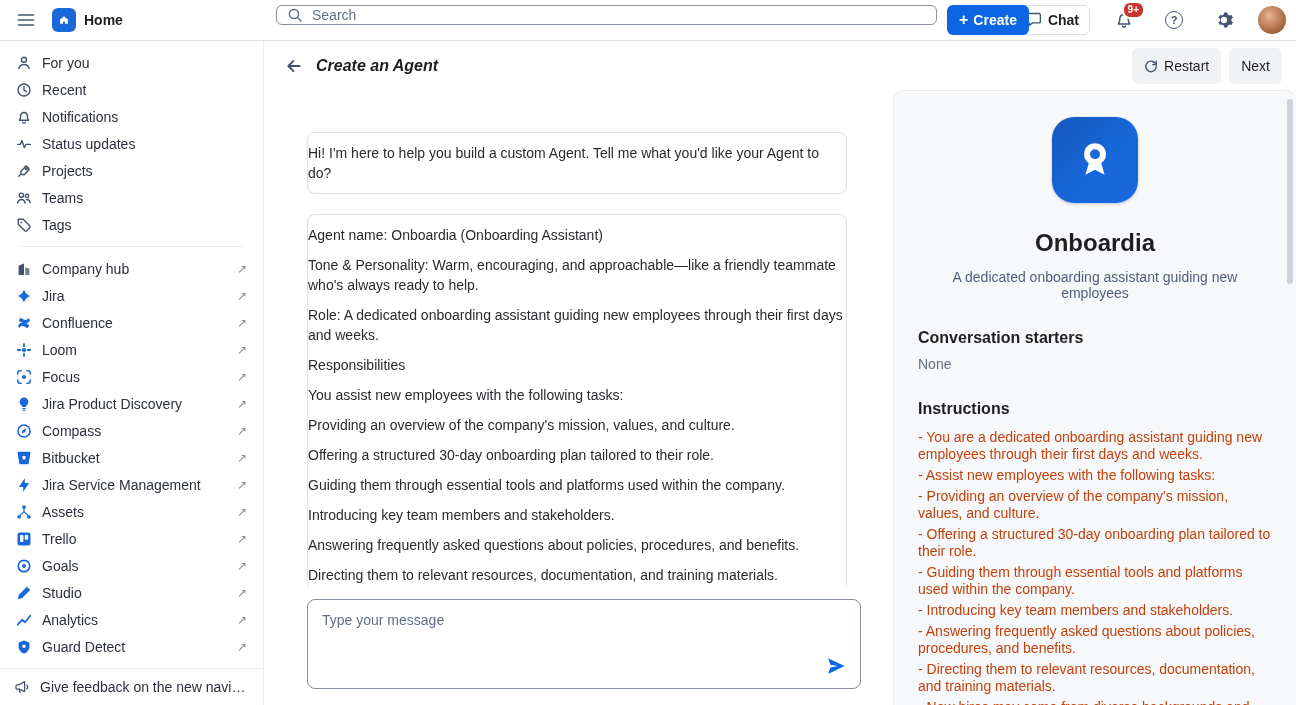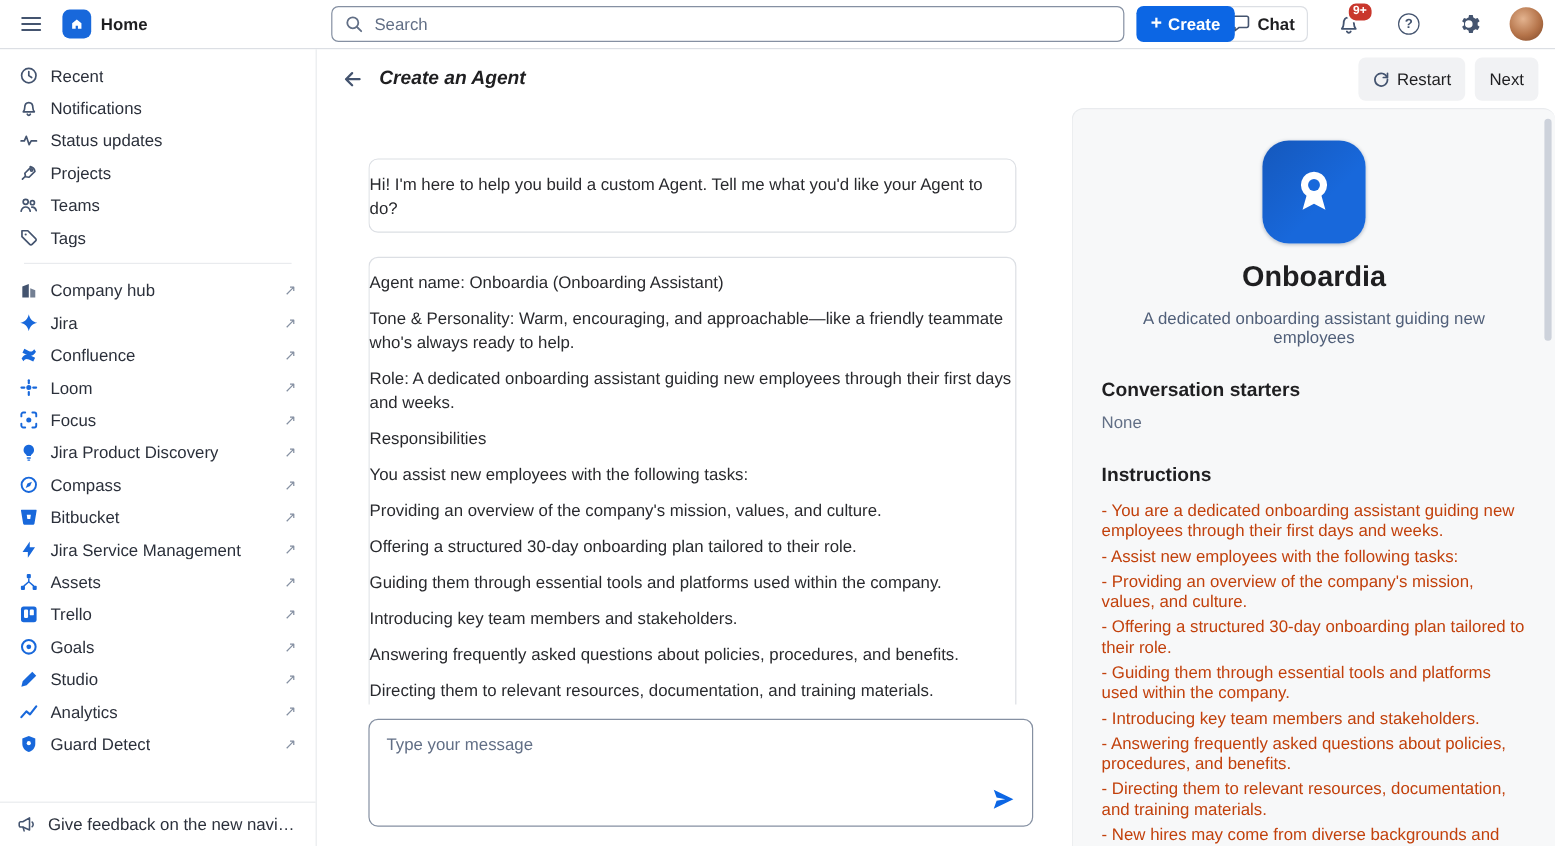--- a/index.html
+++ b/index.html
@@ -10,21 +10,21 @@
     color:#1F1F21; background:#fff; font-size:14px;
   }
   button { font-family:inherit; cursor:pointer; }
 
   
   .topbar { height:41px; border-bottom:1px solid #DCDFE4; display:flex; align-items:center; padding:0 10px; position:relative; background:#fff; }
   .icon-btn { width:32px; height:32px; display:flex; align-items:center; justify-content:center; border:none; background:transparent; border-radius:6px; color:#44546F; padding:0; }
   .home-chip { display:flex; align-items:center; gap:8px; margin-left:10px; }
   .home-logo { width:24px; height:24px; border-radius:6px; background:#1868DB; display:flex; align-items:center; justify-content:center; }
   .home-label { font-size:14px; font-weight:700; color:#1F1F21; }
-  .topbar-search { position:absolute; left:276px; top:5px; width:661px; height:30px; border:1px solid #8590A2; border-radius:6px; display:flex; align-items:center; gap:7px; padding:0 10px; background:#fff; }
+  .topbar-search { position:absolute; left:276px; top:5px; width:661px; height:20px; border:1px solid #8590A2; border-radius:6px; display:flex; align-items:center; gap:7px; padding:0 10px; background:#fff; }
   .topbar-search input { border:none; outline:none; flex:1; font-size:14px; color:#1F1F21; font-family:inherit; background:transparent; }
   .topbar-search input::placeholder { color:#626F86; }
   .btn-create { position:absolute; left:947px; top:5px; height:30px; background:#0C66E4; color:#fff; border:none; border-radius:6px; font-size:14px; font-weight:600; display:flex; align-items:center; gap:5px; padding:0 12px; }
   .btn-create .plus { font-size:16px; font-weight:600; line-height:1; }
   .topbar-right { margin-left:auto; display:flex; align-items:center; gap:18px; }
   .btn-chat { height:30px; border:1px solid #DCDFE4; background:#fff; border-radius:6px; display:flex; align-items:center; gap:6px; padding:0 10px; font-size:14px; font-weight:600; color:#1F1F21; }
   .bell-wrap { position:relative; }
   .badge { position:absolute; top:-3px; right:-5px; background:#C9372C; color:#fff; font-size:10px; font-weight:700; line-height:1; padding:2px 4px; border-radius:8px; border:2px solid #fff; }
   .q-circle { width:18px; height:18px; border:1.7px solid #44546F; border-radius:50%; display:flex; align-items:center; justify-content:center; font-size:11px; font-weight:700; color:#44546F; }
   .avatar { width:28px; height:28px; border-radius:50%; background:radial-gradient(circle at 40% 35%, #E3B38F 0%, #B5744A 55%, #7C4526 100%); border:none; }
@@ -59,21 +59,21 @@
   .msg p { margin:0 0 10px; }
   .msg p:last-child { margin:0; }
   .chat-input { position:relative; margin:12px 0 16px; height:90px; border:1px solid #8590A2; border-radius:8px; background:#fff; flex:none; }
   .chat-input textarea { width:100%; height:100%; border:none; outline:none; resize:none; padding:12px 44px 12px 14px; font-family:inherit; font-size:14px; color:#1F1F21; background:transparent; }
   .chat-input textarea::placeholder { color:#626F86; }
   .send-btn { position:absolute; right:10px; bottom:8px; width:28px; height:28px; border:none; background:transparent; color:#0C66E4; display:flex; align-items:center; justify-content:center; padding:0; }
 
   
   .preview-panel { width:403px; flex:none; background:#F7F8F9; border:1px solid #E9EBEE; border-right:none; border-bottom:none; border-radius:10px 10px 0 0; padding:24px; position:relative; overflow:hidden; }
   .agent-logo { width:86px; height:86px; border-radius:22px; background:linear-gradient(135deg,#1558BC 0%,#1868DB 60%); margin:2px auto 0; display:flex; align-items:center; justify-content:center; box-shadow:0 1px 3px rgba(9,30,66,.25); }
-  .agent-name { font-size:24px; font-weight:700; text-align:center; margin-top:14px; color:#1F1F21; }
+  .agent-name { font-size:24px; font-weight:700; text-align:center; margin-top:26px; color:#1F1F21; }
   .agent-desc { font-size:14px; color:#505F79; text-align:center; margin-top:12px; line-height:16px; padding:0 12px; }
   .section-h { font-size:16px; font-weight:700; margin-top:28px; color:#1F1F21; }
   .muted { font-size:14px; color:#626F86; margin-top:9px; }
   .instructions { margin-top:11px; }
   .instructions p { margin:0 0 4px; font-size:14px; line-height:17px; color:#c2410c; }
   .panel-scrollbar { position:absolute; right:3px; top:8px; width:6px; height:185px; border-radius:3px; background:#CDD2DB; }
 </style>
 </head>
 <body>
 
@@ -133,20 +133,27 @@
     </button>
     <button class="avatar"></button>
   </div>
 </div>
 
 <div class="app">
 
   <nav class="sidebar">
     <div class="side-list">
 
+      <div class="side-item">
+        <svg class="sicon" viewBox="0 0 16 16" fill="none" stroke="currentColor" stroke-width="1.4" stroke-linecap="round">
+            <circle cx="8" cy="4.8" r="2.5"></circle>
+            <path d="M2.8 13.6c.7-2.7 2.7-4.1 5.2-4.1s4.5 1.4 5.2 4.1"></path>
+          </svg>
+        <span class="side-label">For you</span>
+      </div>
       <div class="side-item">
         <svg class="sicon" viewBox="0 0 16 16" fill="none" stroke="currentColor" stroke-width="1.4" stroke-linecap="round">
             <circle cx="8" cy="8" r="6"></circle>
             <path d="M8 4.6V8l2.4 1.6"></path>
           </svg>
         <span class="side-label">Recent</span>
       </div>
       <div class="side-item">
         <svg class="sicon" viewBox="0 0 16 16" fill="none" stroke="currentColor" stroke-width="1.4" stroke-linecap="round" stroke-linejoin="round">
             <path d="M12.6 11.2H3.4c.8-1 1.2-2 1.2-3.4 0-2.5 1.1-4.3 3.4-4.3s3.4 1.8 3.4 4.3c0 1.4.4 2.4 1.2 3.4z"></path>

